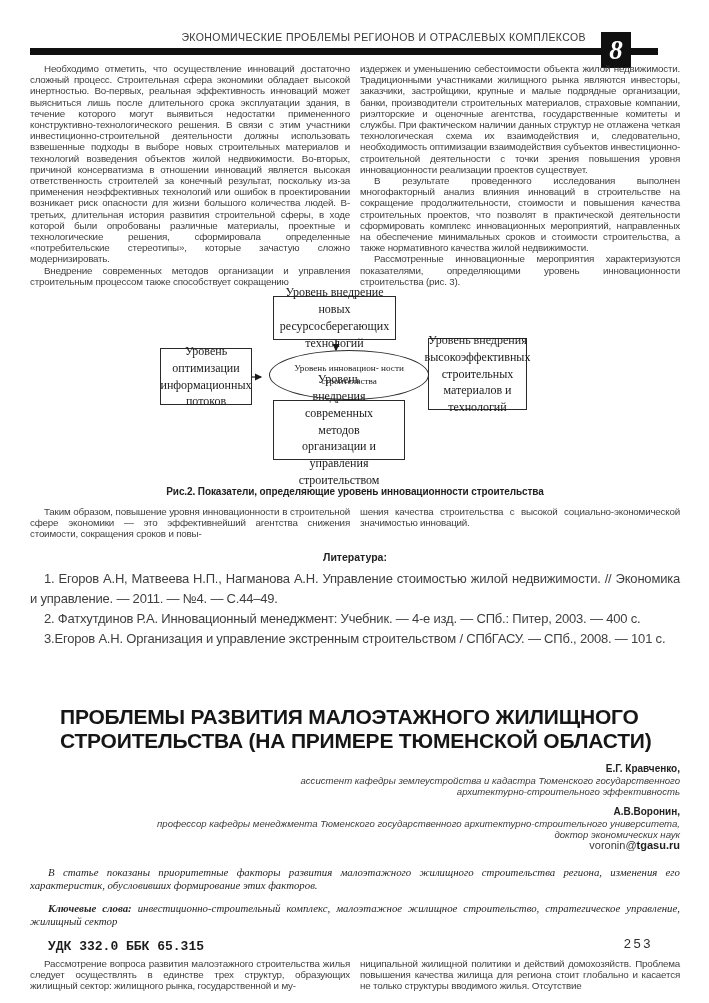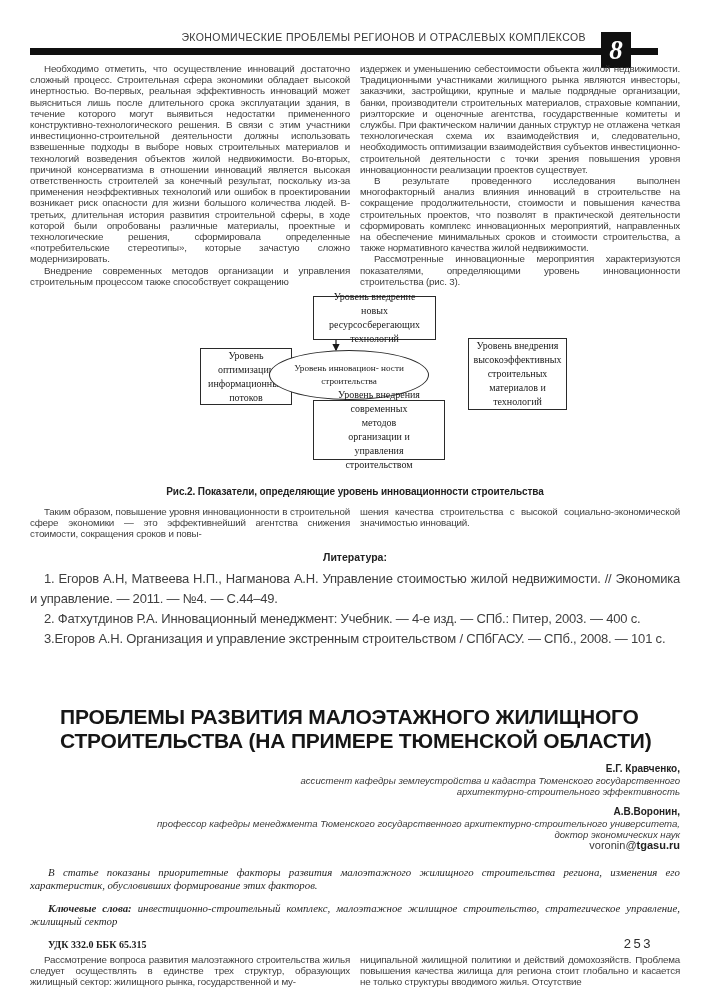--- a/index.html
+++ b/index.html
@@ -37,21 +37,21 @@
   }
   .indent{text-indent:14px;}
   
   .figure{
     position:relative;width:398px;height:176px;margin:9px 0 0 130px;
     font-family:"Liberation Serif",serif;color:#1a1a1a;
   }
   .fig-box{
     position:absolute;border:1px solid #2a2a2a;background:#fff;
     display:flex;align-items:center;justify-content:center;text-align:center;
-    font-size:10px;line-height:1.4;padding:2px 20px;box-sizing:border-box;margin-left:40px;
+    font-size:12px;line-height:1.4;padding:2px 20px;box-sizing:border-box;
   }
   .fig-ellipse{
     position:absolute;border:1px solid #2a2a2a;border-radius:50%;background:#fff;
     display:flex;align-items:center;justify-content:center;text-align:center;
     font-size:9.2px;line-height:1.4;padding:0 16px;box-sizing:border-box;
   }
   .fig-arrows{position:absolute;left:0;top:0;width:398px;height:176px;}
   .fig-caption{
     margin-top:14px;text-align:center;font-weight:bold;font-size:10px;color:#222;
     letter-spacing:-.1px;
@@ -74,22 +74,22 @@
   .abstract{
     margin-top:15px;font-family:"Liberation Serif",serif;font-style:italic;
     font-size:10.8px;line-height:13.5px;text-align:justify;text-indent:18px;color:#252525;
   }
   .keywords{
     margin-top:9px;font-family:"Liberation Serif",serif;font-style:italic;
     font-size:10.8px;line-height:13.5px;text-align:justify;text-indent:18px;color:#252525;
   }
   .keywords .kw-label{font-weight:bold;}
   .udk{
-    margin-top:10px;font-family:Liberation Serif, serif;font-weight:bold;
-    font-size:10px;color:#1c1c1c;text-indent:18px;
+    margin-top:10px;font-family:Liberation Mono, monospace;font-weight:bold;
+    font-size:13px;color:#1c1c1c;text-indent:18px;
   }
   .bottom-cols{margin-top:4px;}
   .page-number{
     position:absolute;right:56px;top:936px;
     font-size:13px;letter-spacing:2.5px;color:#2e2e2e;
   }
 </style>
 </head>
 <body>
 

